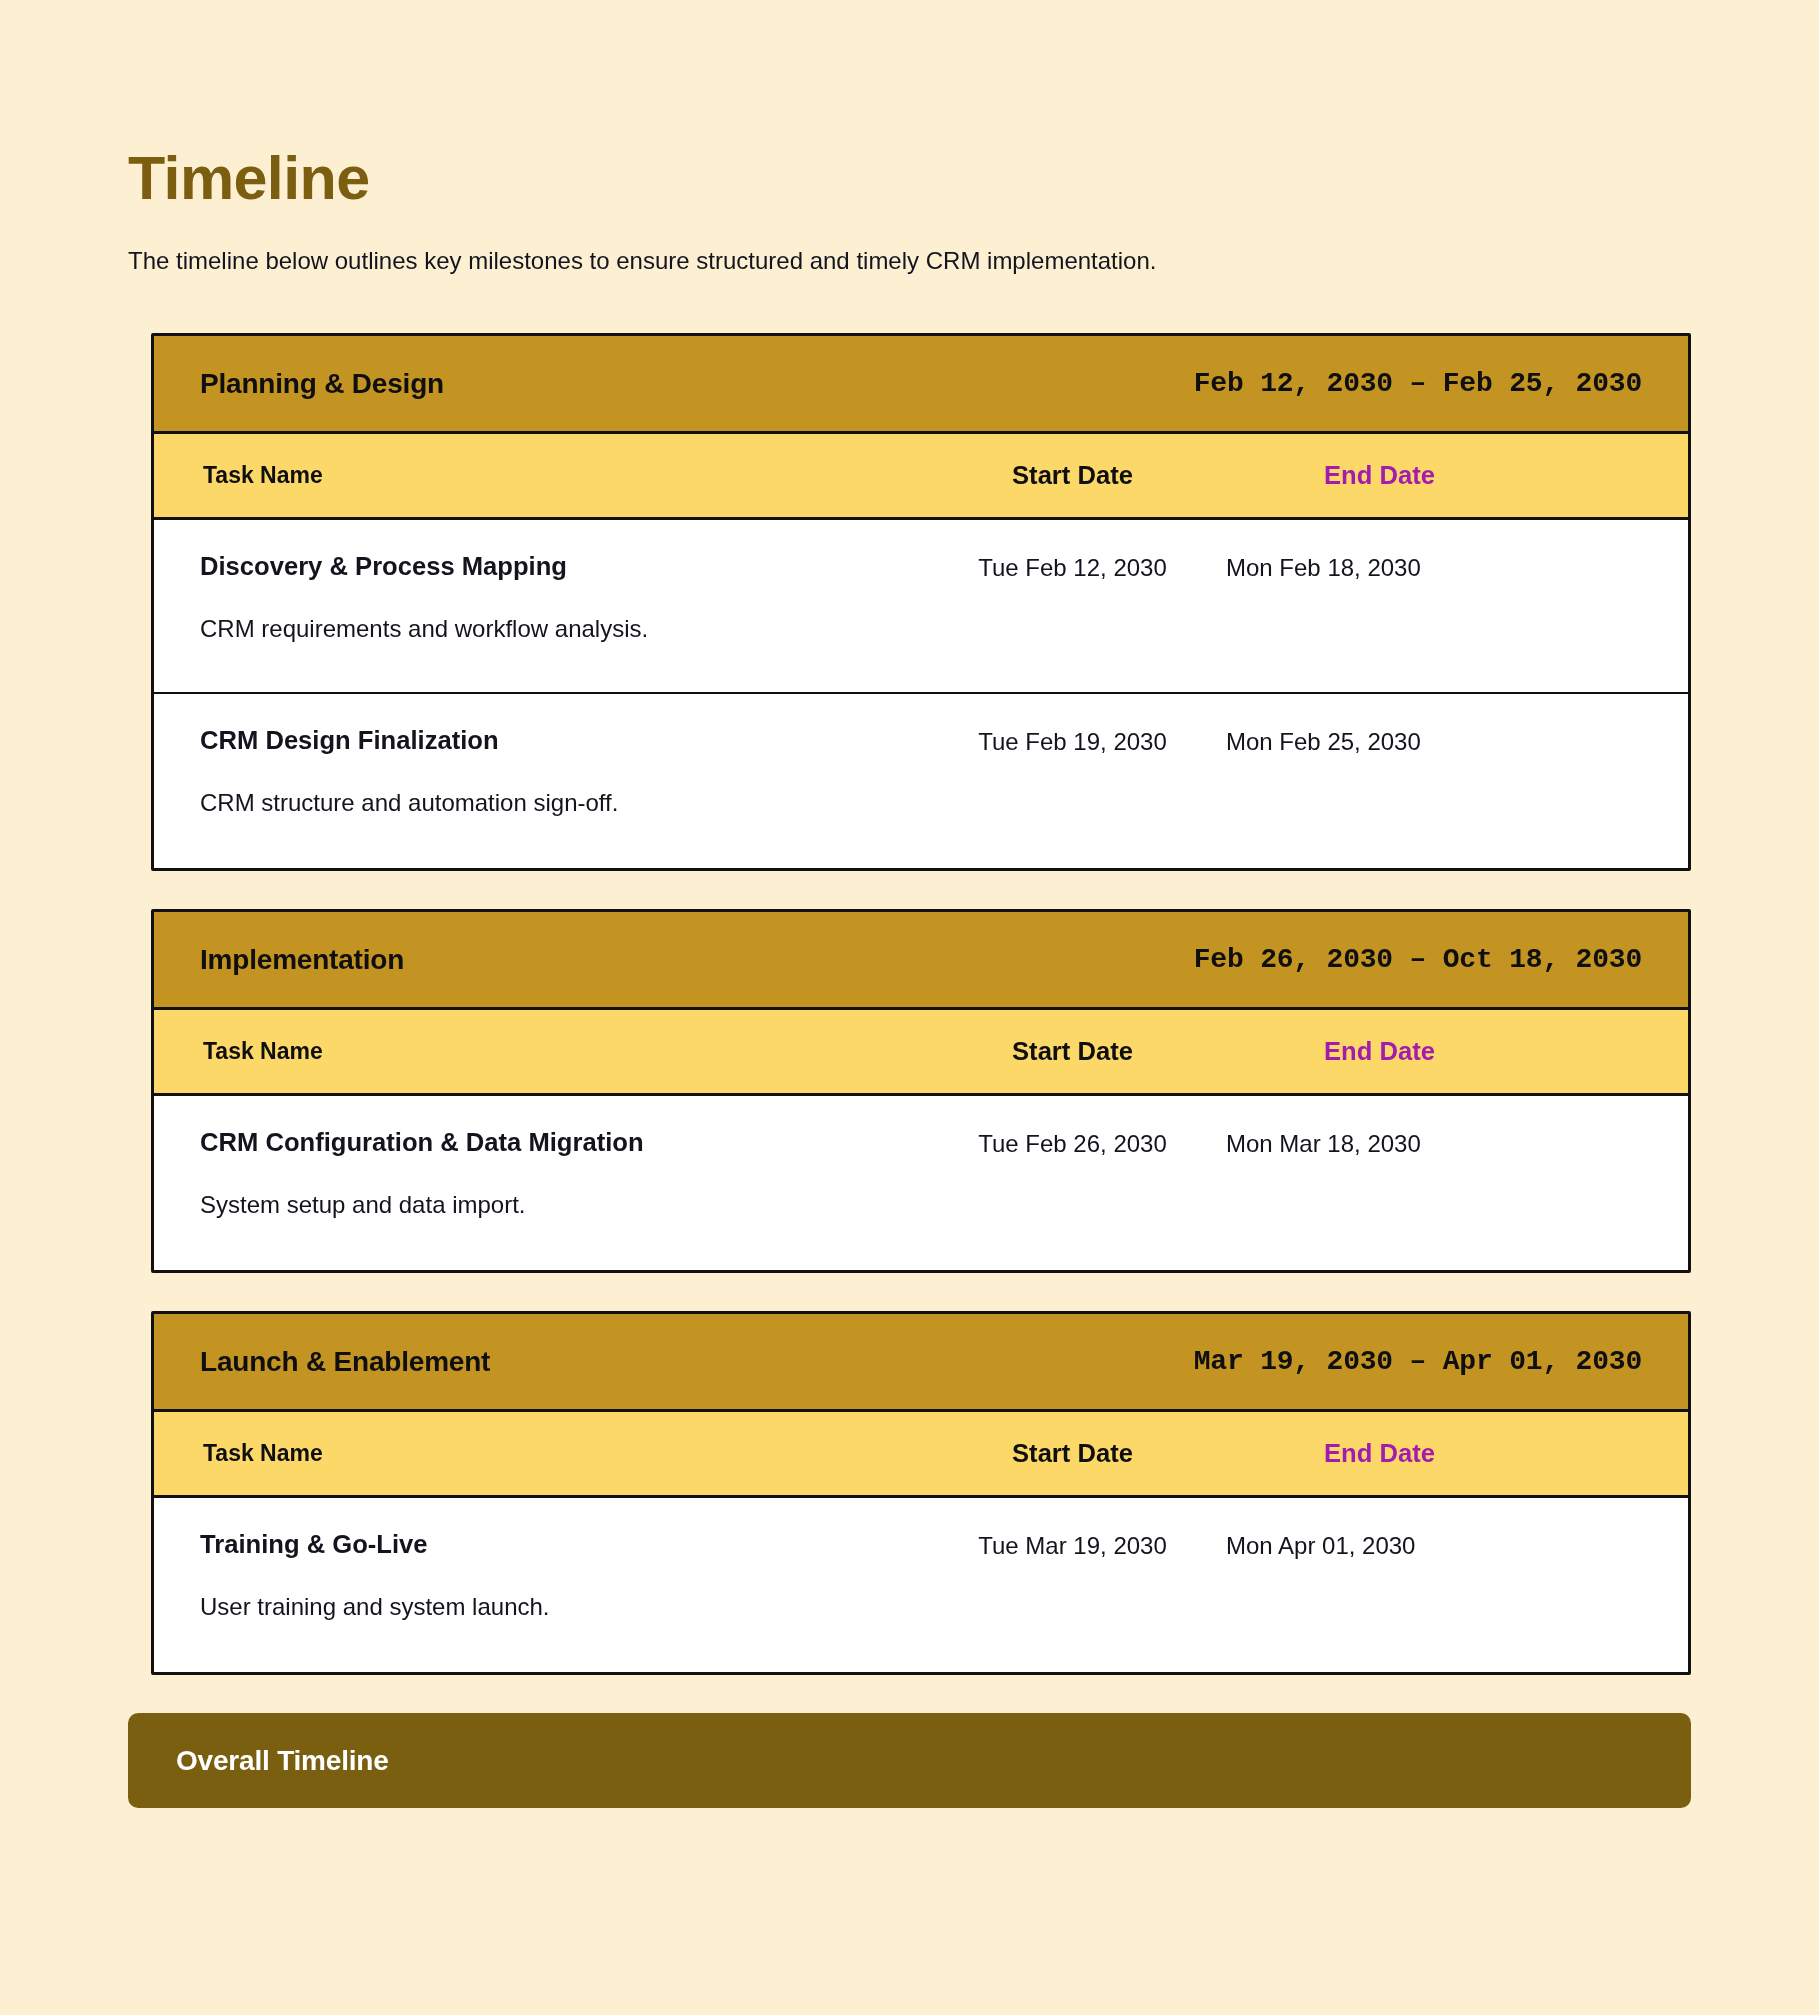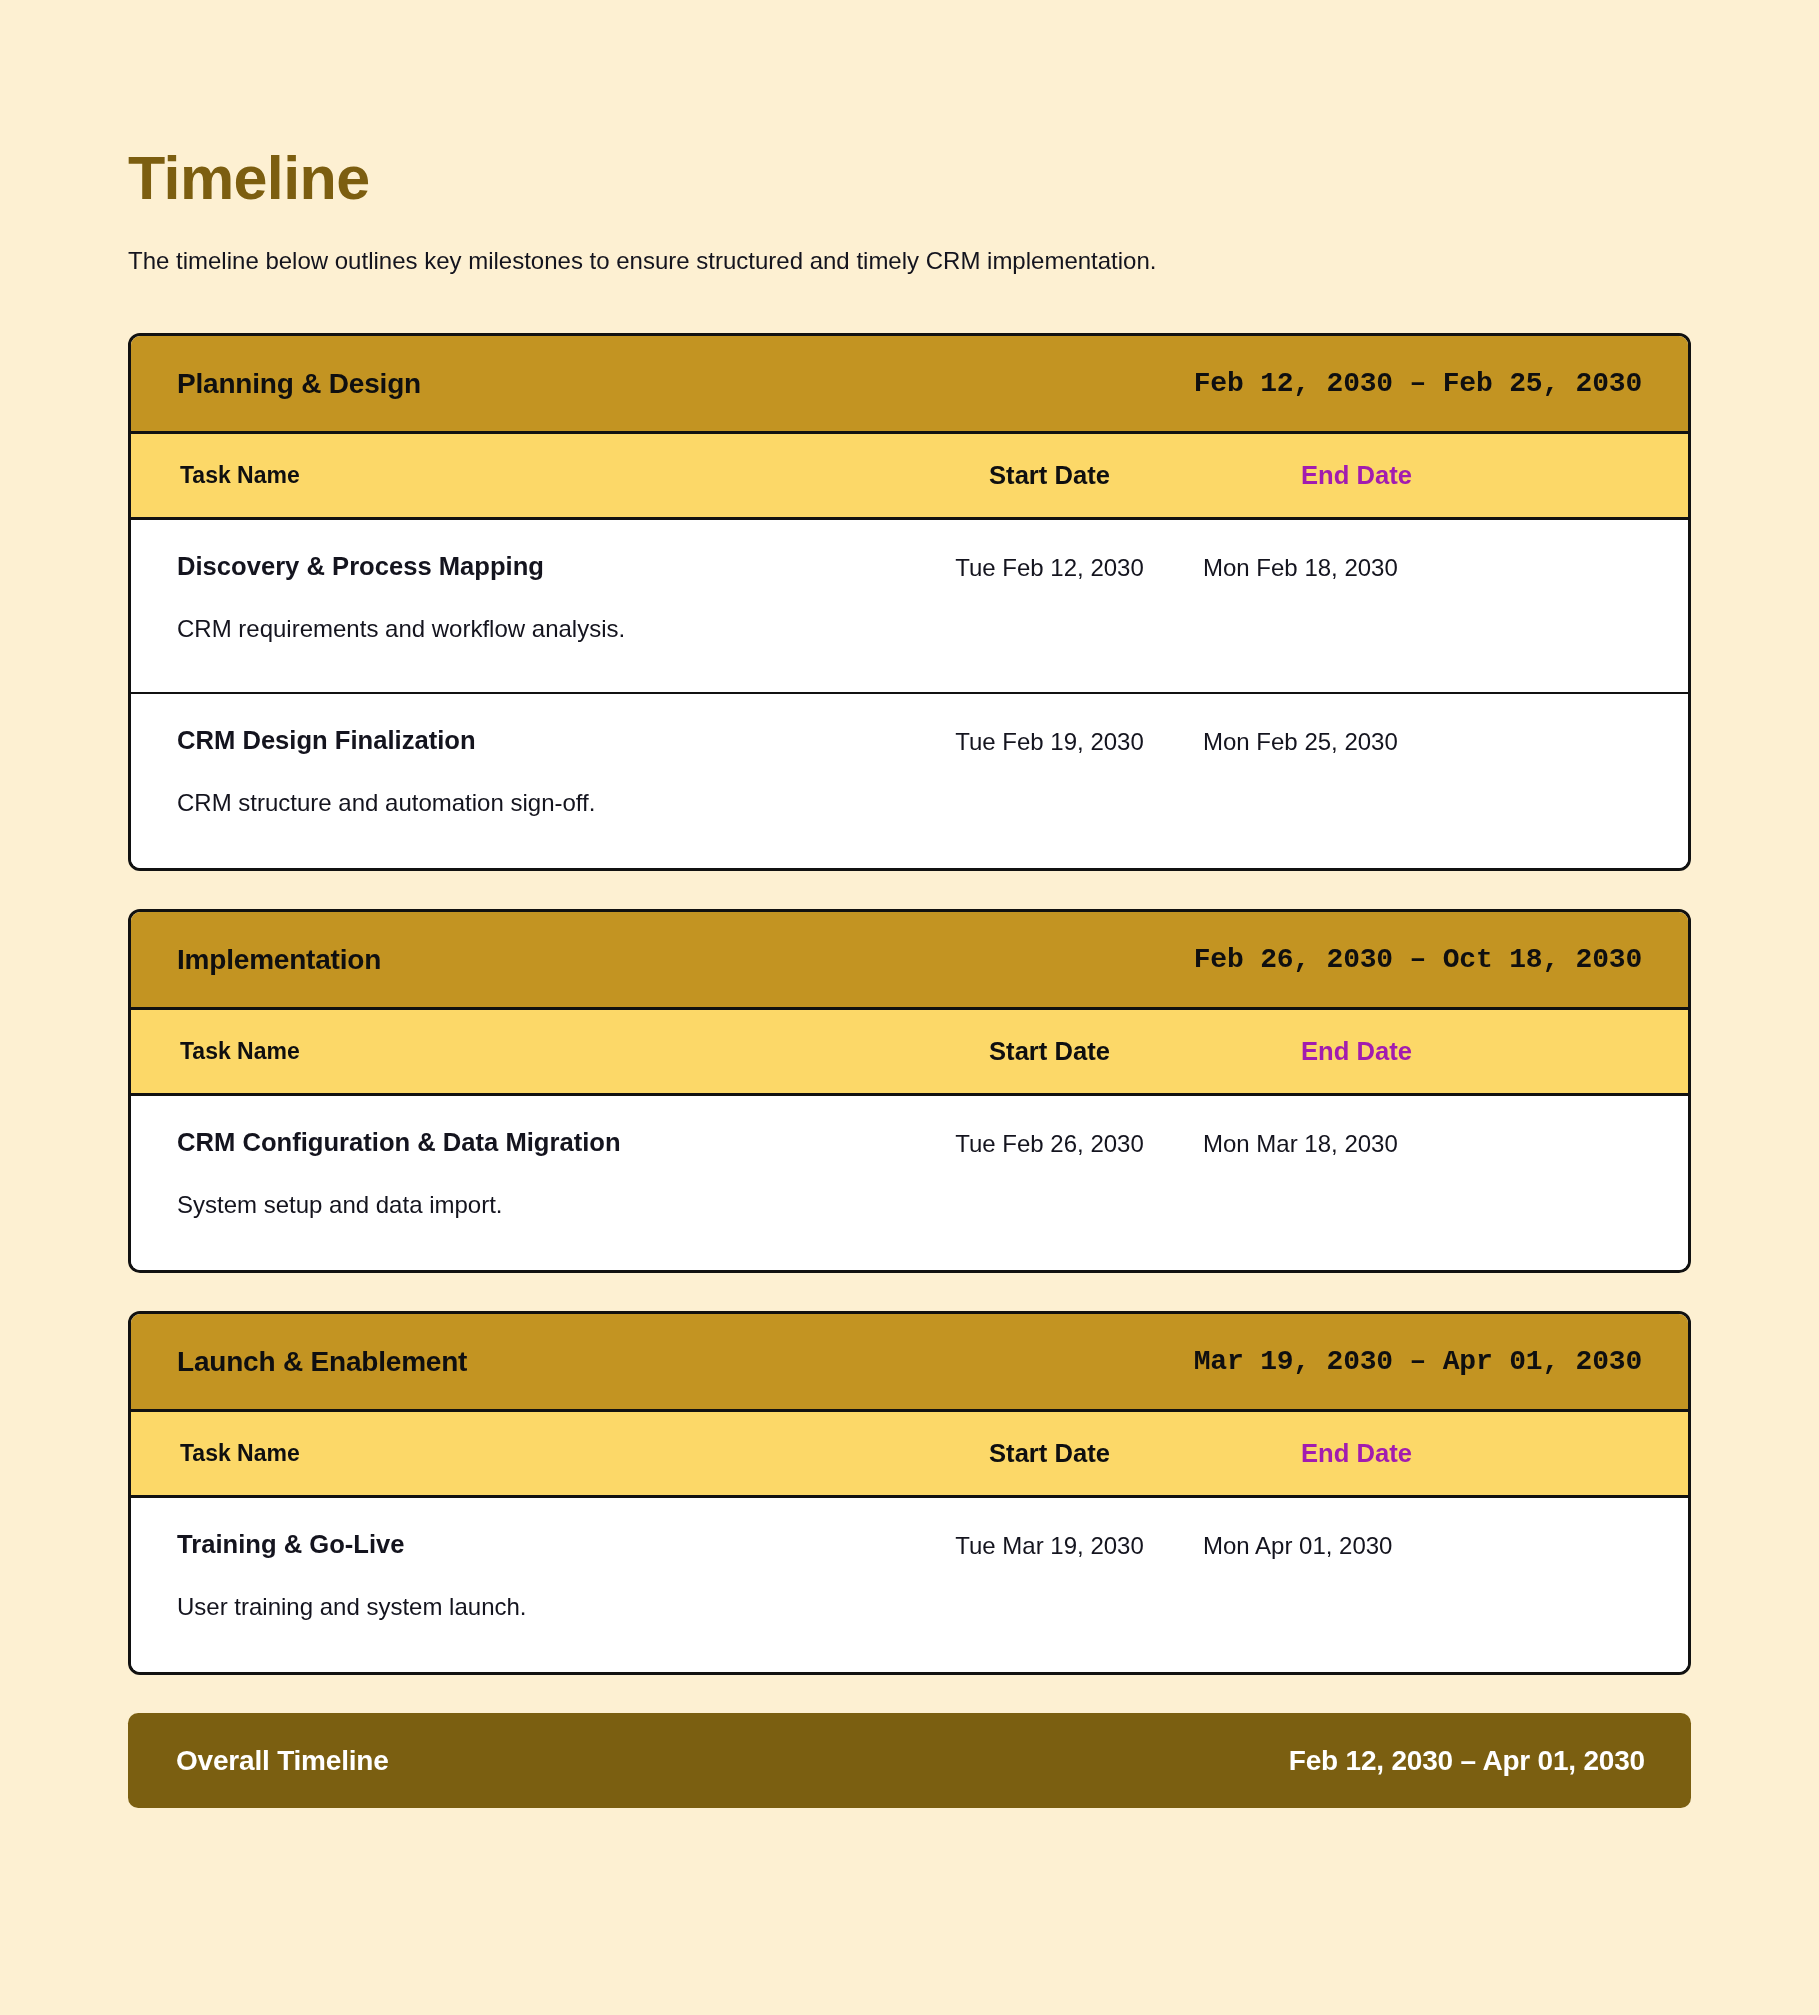--- a/index.html
+++ b/index.html
@@ -40,24 +40,25 @@
     font-weight: 400;
     color: #14141E;
   }
 
   
   .cards {
     margin-top: 56px;
   }
   .phase-card {
     border: 3.2px solid #111111;
-    border-radius: 12px;
+    border-radius: 2px;
     overflow: hidden;
     background: #FFFFFF;
     margin-bottom: 38px;
+    margin-left: 23px;
   }
 
   .phase-head {
     background: #C39422;
     display: flex;
     align-items: center;
     height: 98px;
     border-bottom: 3.2px solid #111111;
     box-sizing: border-box;
   }
@@ -269,18 +270,17 @@
           <div class="t-name">Training &amp; Go-Live</div>
           <div class="t-desc">User training and system launch.</div>
         </div>
         <div class="t-start">Tue Mar 19, 2030</div>
         <div class="t-end">Mon Apr 01, 2030</div>
       </div>
     </section>
 
     <div class="overall-bar">
       <div class="o-label">Overall Timeline</div>
-      <div class="o-range">Feb 12, 2030 – Apr 01, 2030</div>
     </div>
 
   </div>
 </div>
 
 
 </body></html>

